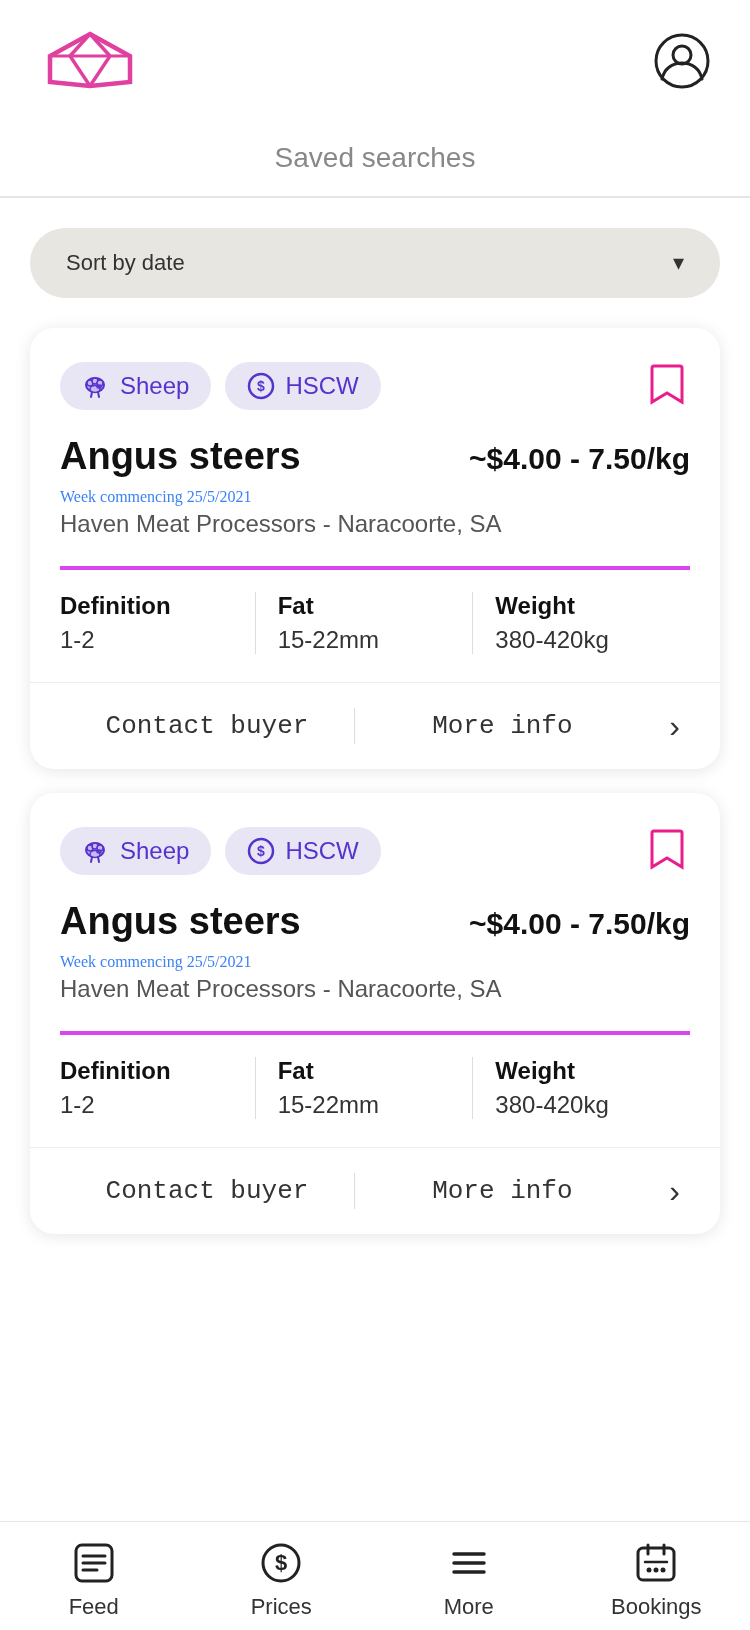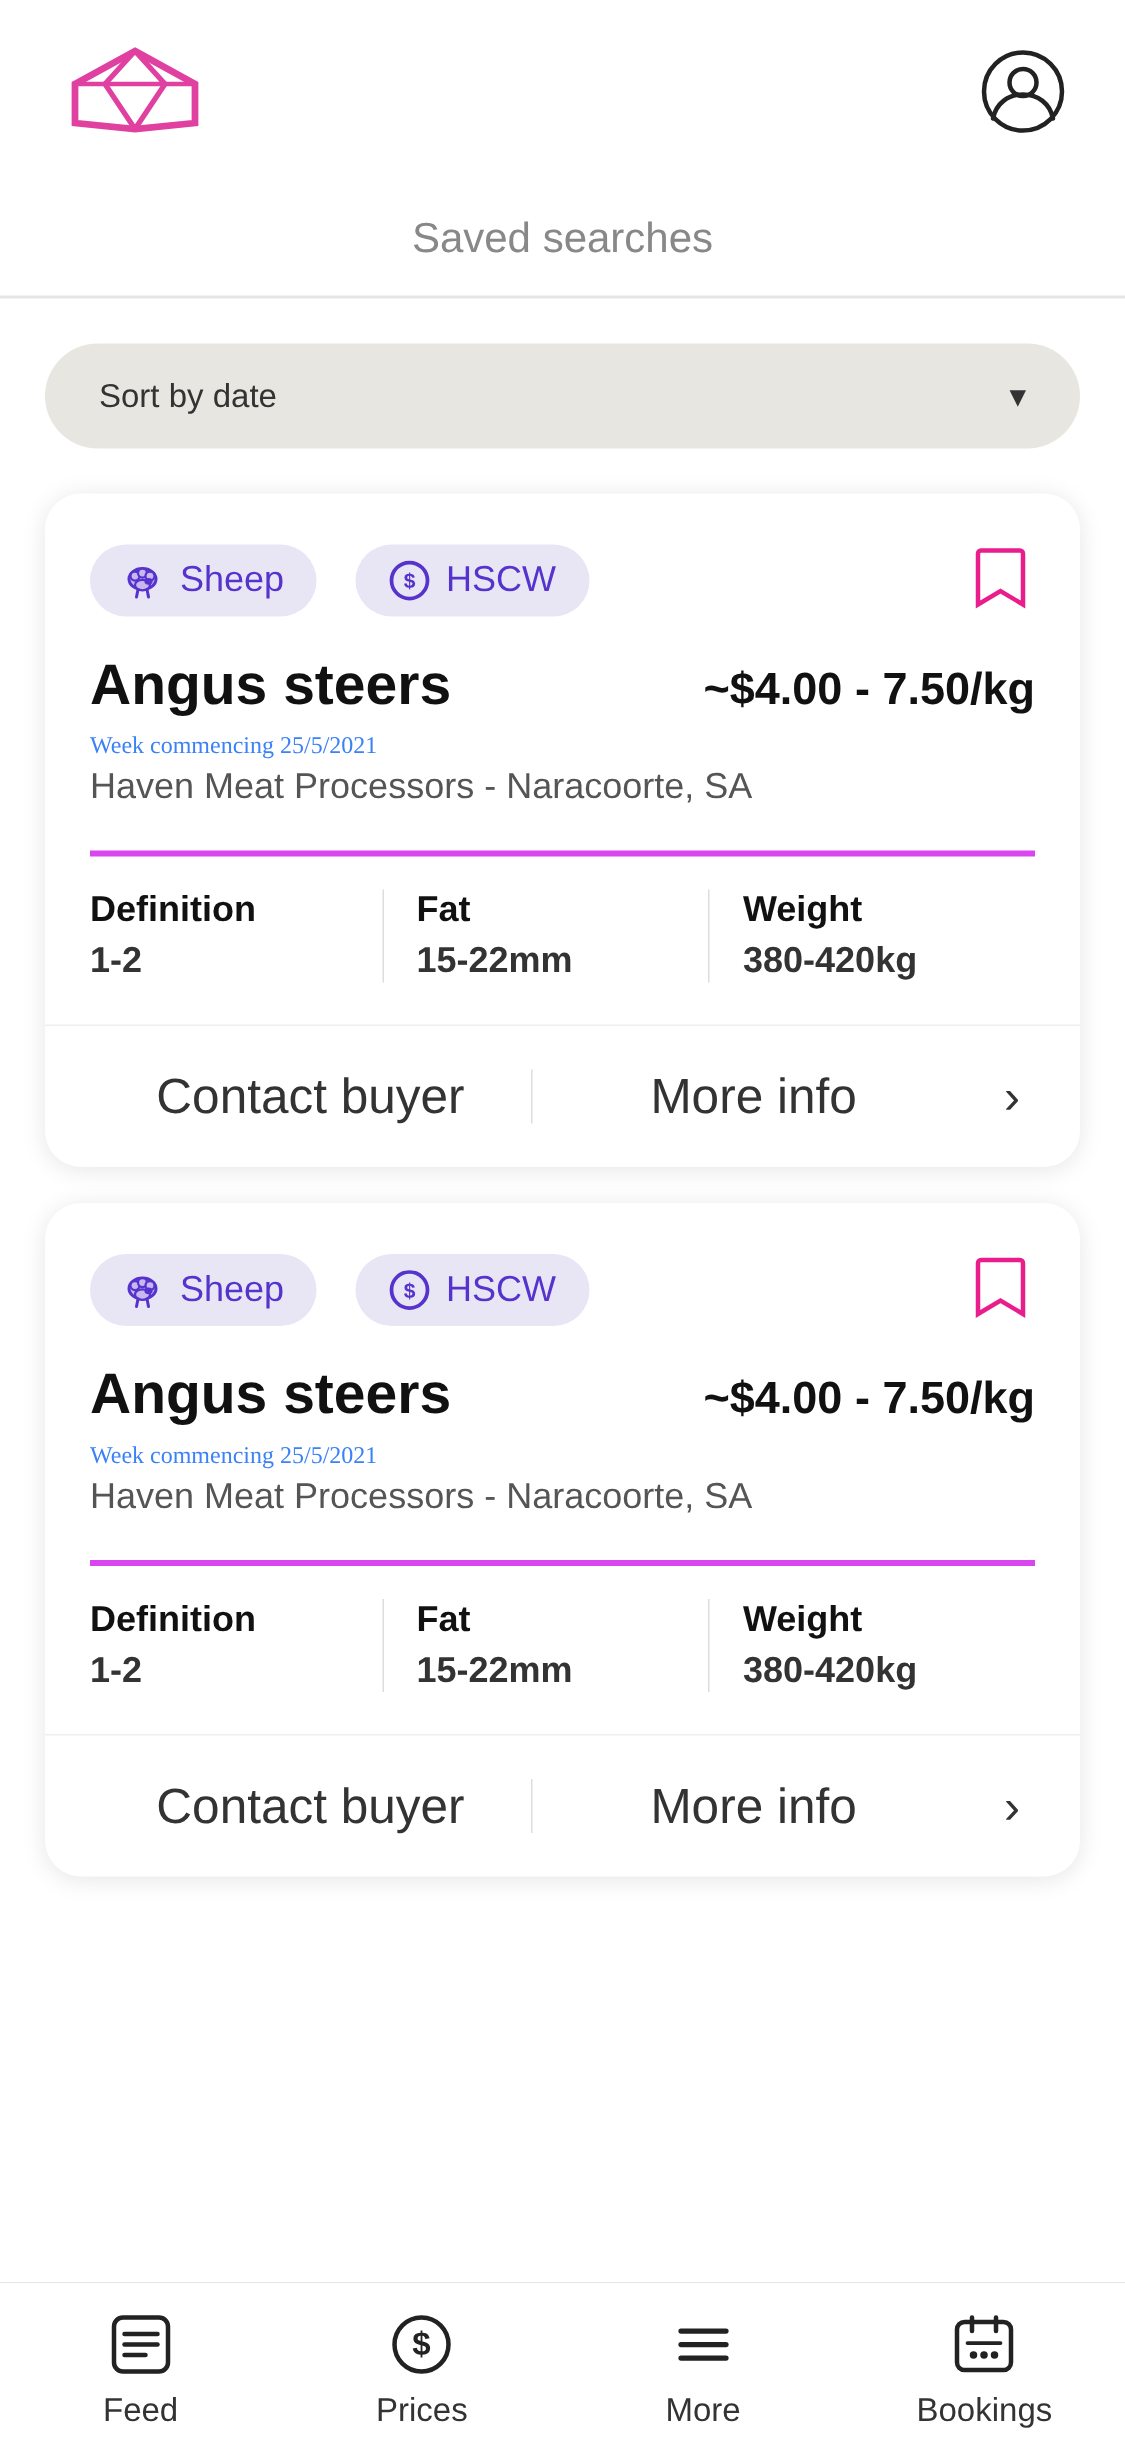--- a/index.html
+++ b/index.html
@@ -93,21 +93,21 @@
 
     
     .tags-row {
       display: flex;
       align-items: center;
       justify-content: space-between;
       margin-bottom: 22px;
     }
     .tags-left {
       display: flex;
-      gap: 26px;
+      gap: 14px;
     }
     .tag {
       display: flex;
       align-items: center;
       gap: 10px;
       background: #e8e6f5;
       border-radius: 40px;
       padding: 10px 22px;
       font-size: 24px;
       color: #5533cc;
@@ -169,42 +169,42 @@
     .detail-col:last-child { border-right: none; }
     .detail-label {
       font-size: 24px;
       font-weight: 700;
       color: #111;
       margin-bottom: 6px;
     }
     .detail-value {
       font-size: 24px;
       color: #333;
-      font-weight: bold;
     }
 
     
     .card-actions {
       display: flex;
       align-items: center;
       gap: 0;
       border-top: 1px solid #eee;
       margin: 0 -30px;
       padding: 0 30px;
     }
     .action-btn {
       flex: 1;
       background: none;
       border: none;
       padding: 28px 10px;
-      font-size: 33px;
+      font-size: 26px;
       color: #333;
       cursor: pointer;
       text-align: center;
       font-weight: 400;
+      font-family: Liberation Mono, monospace;
     }
     .action-divider {
       width: 1.5px;
       height: 36px;
       background: #ddd;
     }
     .arrow-btn {
       background: none;
       border: none;
       cursor: pointer;

